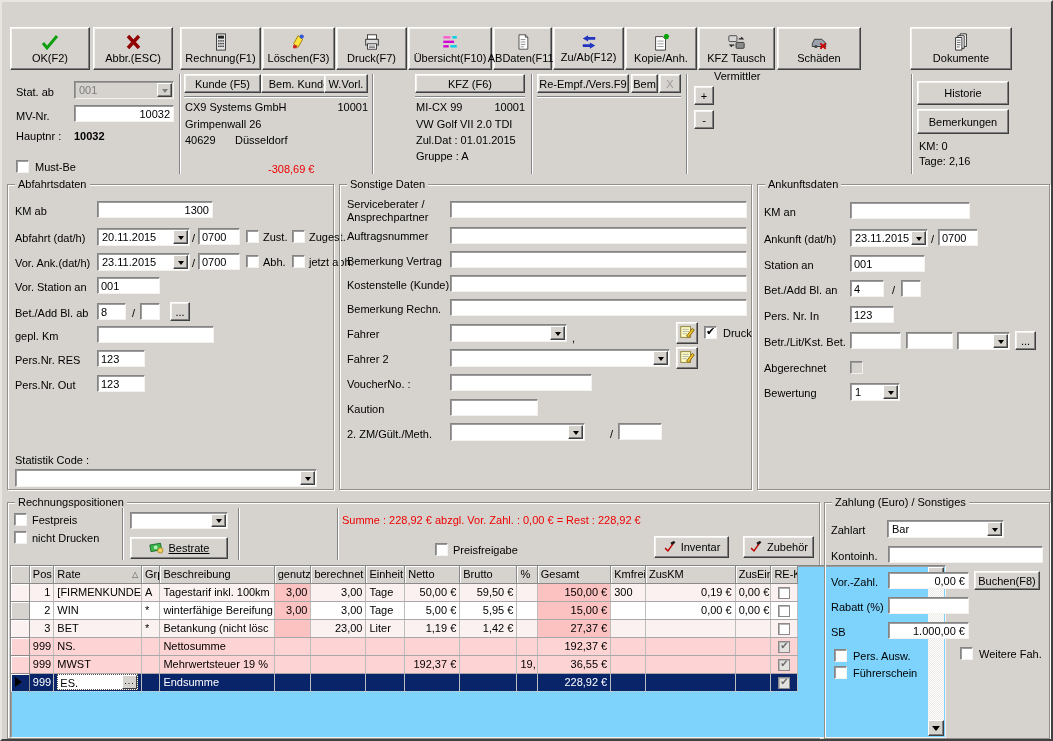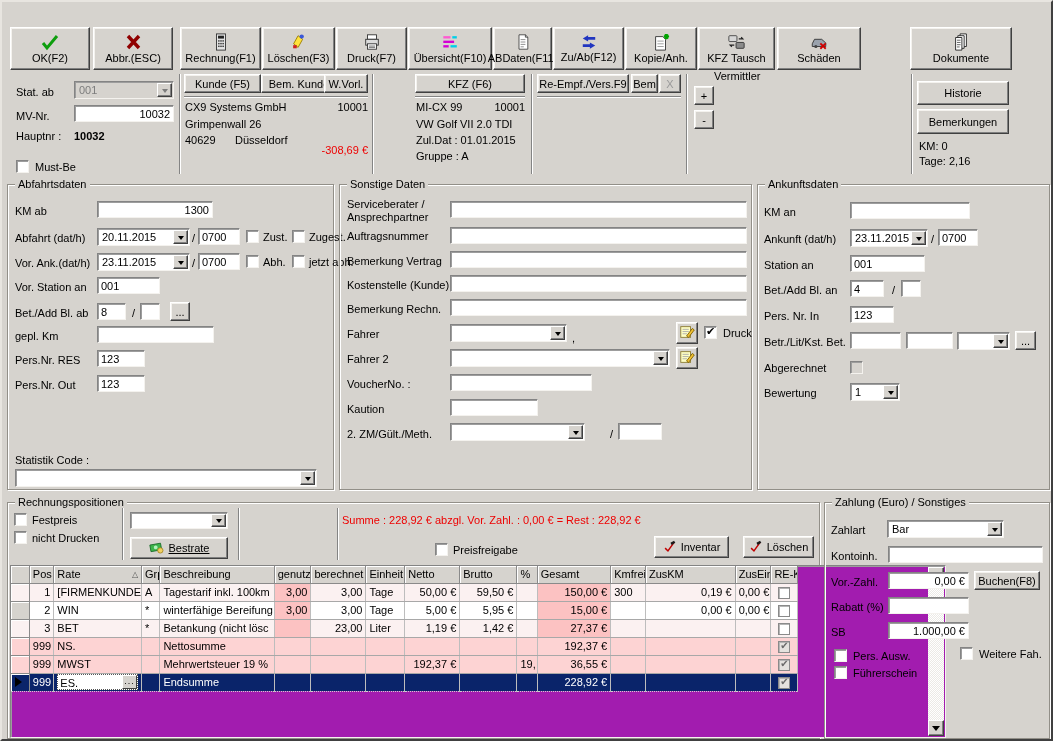--- a/index.html
+++ b/index.html
@@ -67,21 +67,21 @@
   .vsep{position:absolute;width:0;border-left:1px solid #848484;border-right:1px solid #fff;}
   .hsep{position:absolute;height:0;border-top:1px solid #848484;border-bottom:1px solid #fff;}
   .panelbox{
     position:absolute;background:#fff;
     border:1px solid;border-color:#848484 #f4f2ee #f4f2ee #848484;
     box-shadow:inset 1px 1px 0 #9d9d9d;
     display:flex;align-items:center;justify-content:center;color:#9a9792;
   }
   
   #tablewrap{
-    position:absolute;left:8px;top:563px;width:936px;height:173px;background:#a21caf;
+    position:absolute;left:8px;top:563px;width:936px;height:173px;background:#7dd3fc;
     border:1px solid;border-color:#848484 #f4f2ee #f4f2ee #848484;box-shadow:inset 1px 1px 0 #9d9d9d;
     overflow:hidden;
   }
   #pos-table{border-collapse:collapse;table-layout:fixed;width:787px;}
   #pos-table th{
     height:17px;background:var(--window-bg,#d6d3ce);font-weight:normal;text-align:left;
     border-right:1px solid #8a8a8a;border-bottom:1px solid #8a8a8a;
     box-shadow:inset 1px 1px 0 #fff;padding:0 3px;white-space:nowrap;overflow:hidden;font-size:11px;
   }
   #pos-table td{
@@ -276,21 +276,21 @@
     </button>
   <button class="b3" style="left:322px;top:72px;width:44px;height:19px">
       <span>W.Vorl.</span>
     </button>
   <div class="hsep" style="left:182px;top:94px;width:184px"></div>
   <span class="lbl" style="left:183px;top:99px">CX9 Systems GmbH</span>
   <span class="lbl" style="left:334px;top:99px;width:32px;text-align:right">10001</span>
   <span class="lbl" style="left:183px;top:116px">Grimpenwall 26</span>
   <span class="lbl" style="left:183px;top:132px">40629</span>
   <span class="lbl" style="left:233px;top:132px">Düsseldorf</span>
-  <span class="lbl red" style="left:266px;top:142px;width:100px;text-align:right">-308,69 €</span>
+  <span class="lbl red" style="left:266px;top:161px;width:100px;text-align:left">-308,69 €</span>
 
   <div class="vsep" style="left:370px;top:72px;height:100px"></div>
 
   <button class="b3" style="left:413px;top:72px;width:110px;height:19px">
       <span>KFZ (F6)</span>
     </button>
   <div class="hsep" style="left:413px;top:94px;width:110px"></div>
   <span class="lbl" style="left:414px;top:99px">MI-CX 99</span>
   <span class="lbl" style="left:491px;top:99px;width:32px;text-align:right">10001</span>
   <span class="lbl" style="left:414px;top:116px">VW Golf VII 2.0 TDI</span>
@@ -522,21 +522,21 @@
           <path d="M2 10l3.5 3.5L13 3" fill="none" stroke="#c00000" stroke-width="1.8"></path>
           <path d="M8.5 3.5L13 1l1.5 2.5L10 6z" fill="#1a1a1a"></path>
         </svg></span>
     <span>Inventar</span>
   </button>
   <button class="b3" style="left:741px;top:534px;width:71px;height:22px;gap:4px">
     <span><svg width="14" height="13" viewBox="0 0 16 16">
           <path d="M2 10l3.5 3.5L13 3" fill="none" stroke="#c00000" stroke-width="1.8"></path>
           <path d="M8.5 3.5L13 1l1.5 2.5L10 6z" fill="#1a1a1a"></path>
         </svg></span>
-    <span>Löschen</span>
+    <span>Zubehör</span>
   </button>
 
   <div id="tablewrap">
     <table id="pos-table">
         <colgroup>
           <col style="width: 18px;">
           <col style="width: 24px;">
           <col style="width: 86px;">
           <col style="width: 18px;">
           <col style="width: 112px;">

